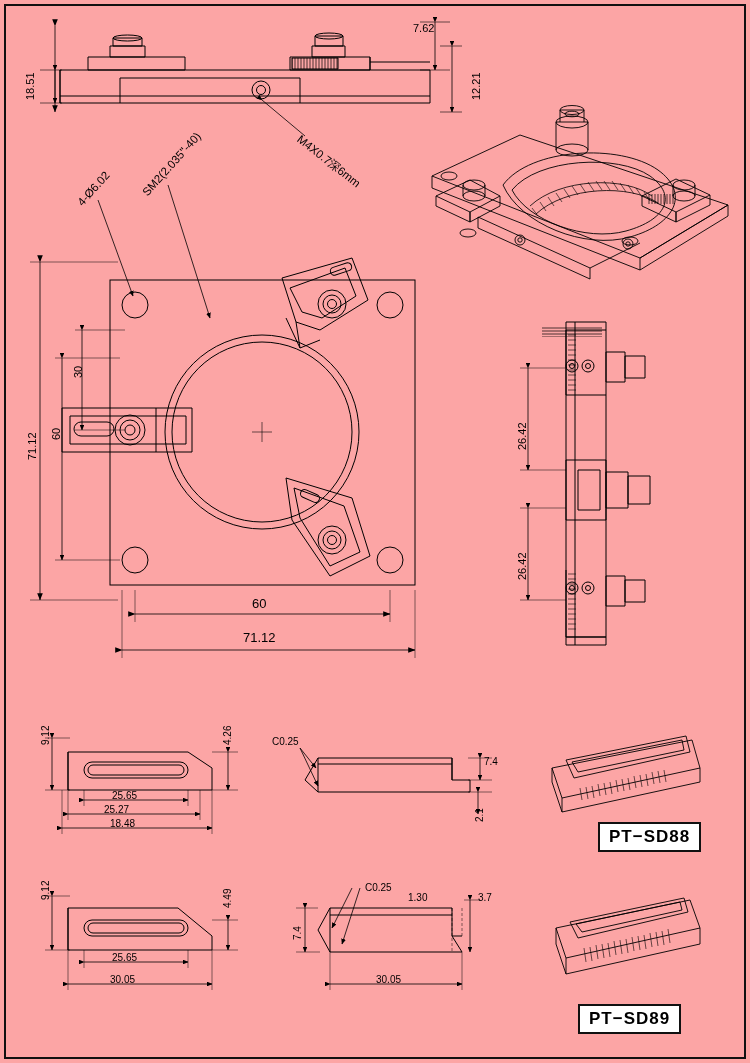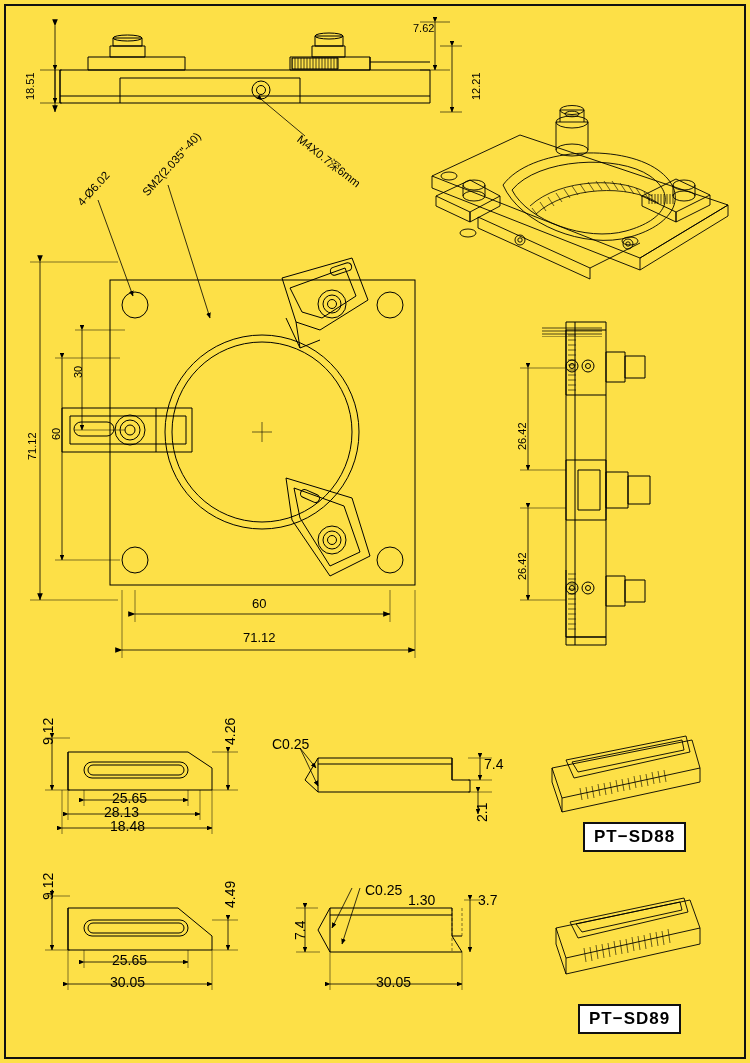--- a/index.html
+++ b/index.html
@@ -4,21 +4,21 @@
 <style>
   html,body{margin:0;padding:0;background:#ffffff;}
   body{
     font-family:"Liberation Sans", sans-serif;
     color:#000;
   }
   #sheet{
     position:relative;
     width:750px;
     height:1063px;
-    background:#fde047;
+    background:#fca5a5;
     overflow:hidden;
   }
   .border-frame{
     position:absolute;
     left:4px; top:4px;
     width:742px; height:1055px;
     border:2px solid #111;
     box-sizing:border-box;
   }
   svg.layer{
@@ -28,21 +28,21 @@
     pointer-events:none;
   }
   .dim{
     position:absolute;
     font-size:11px;
     font-family:"Liberation Sans", sans-serif;
     color:#000;
     white-space:nowrap;
     letter-spacing:0px;
   }
-  .dim.small{font-size:14px;}
+  .dim.small{font-size:10px;}
   .label-box{
     position:absolute;
     border:2px solid #111;
     background:#fff;
     font-size:17px;
     font-weight:bold;
     letter-spacing:1px;
     padding:3px 9px;
     font-family:"Liberation Sans", sans-serif;
   }
@@ -480,34 +480,34 @@
   <div class="dim" style="left:72px; top:378px;"><span class="rot90" style="display:inline-block;">30</span></div>
   <div class="dim" style="left:252px; top:596px; font-size:13px;">60</div>
   <div class="dim" style="left:243px; top:630px; font-size:13px;">71.12</div>
 
   <div class="dim" style="left:516px; top:450px;"><span class="rot90" style="display:inline-block;">26.42</span></div>
   <div class="dim" style="left:516px; top:580px;"><span class="rot90" style="display:inline-block;">26.42</span></div>
 
   <div class="dim small" style="left:40px; top:745px;"><span class="rot90" style="display:inline-block;">9.12</span></div>
   <div class="dim small" style="left:222px; top:745px;"><span class="rot90" style="display:inline-block;">4.26</span></div>
   <div class="dim small" style="left:112px; top:790px;">25.65</div>
-  <div class="dim small" style="left:104px; top:804px;">28.13</div>
+  <div class="dim small" style="left:104px; top:804px;">25.27</div>
   <div class="dim small" style="left:110px; top:818px;">18.48</div>
 
   <div class="dim small" style="left:272px; top:736px;">C0.25</div>
   <div class="dim small" style="left:484px; top:756px;">7.4</div>
   <div class="dim small" style="left:474px; top:822px;"><span class="rot90" style="display:inline-block;">2.1</span></div>
 
   <div class="dim small" style="left:40px; top:900px;"><span class="rot90" style="display:inline-block;">9.12</span></div>
   <div class="dim small" style="left:222px; top:908px;"><span class="rot90" style="display:inline-block;">4.49</span></div>
   <div class="dim small" style="left:112px; top:952px;">25.65</div>
   <div class="dim small" style="left:110px; top:974px;">30.05</div>
 
   <div class="dim small" style="left:292px; top:940px;"><span class="rot90" style="display:inline-block;">7.4</span></div>
   <div class="dim small" style="left:365px; top:882px;">C0.25</div>
   <div class="dim small" style="left:408px; top:892px;">1.30</div>
   <div class="dim small" style="left:478px; top:892px;">3.7</div>
   <div class="dim small" style="left:376px; top:974px;">30.05</div>
 
-  <div class="label-box" style="left:583px; top:822px;">PT−SD88</div>
+  <div class="label-box" style="left:598px; top:822px;">PT−SD88</div>
   <div class="label-box" style="left:578px; top:1004px;text-align:right;">PT−SD89</div>
 
 </div>
 
 </body></html>

